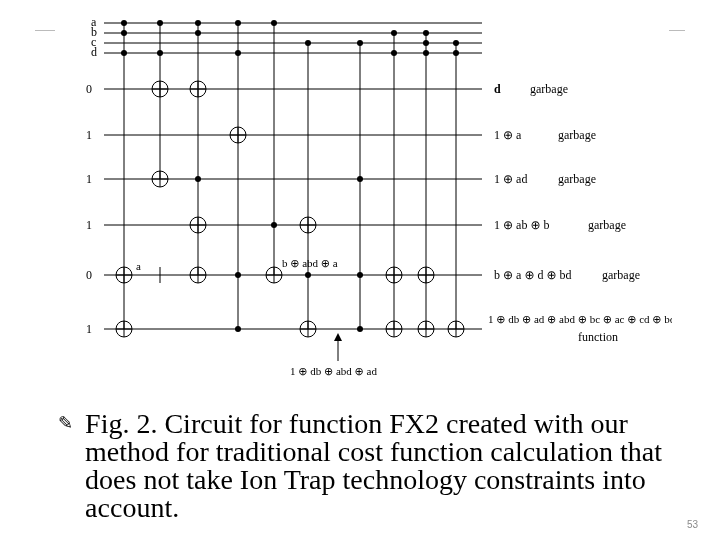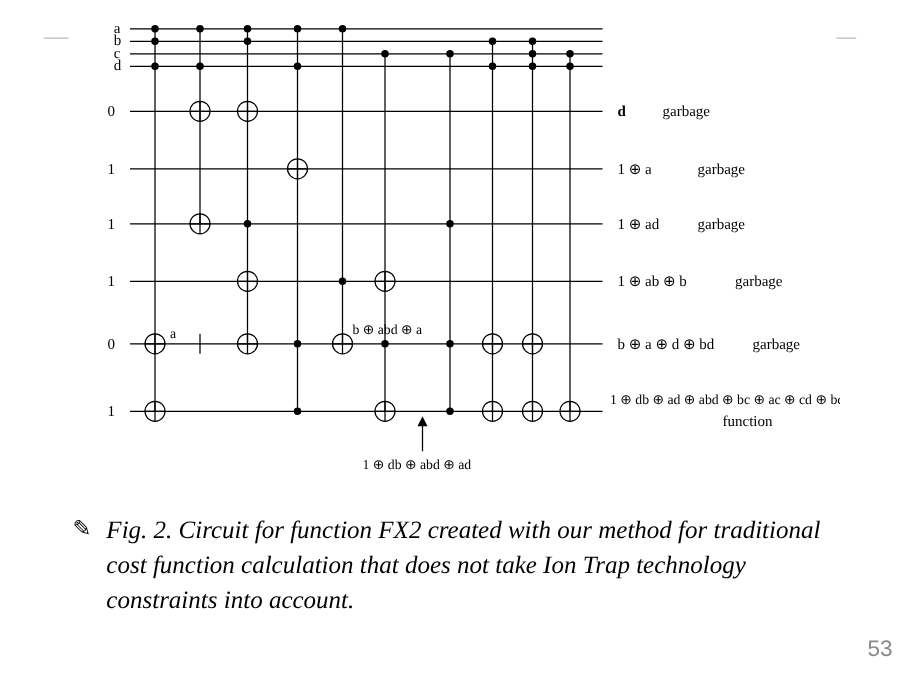--- a/index.html
+++ b/index.html
@@ -50,31 +50,30 @@
     gap: 12px;
   }
   .bullet {
     font-family: "Segoe Script", "Comic Sans MS", cursive;
     font-size: 18px;
     line-height: 22px;
     flex: 0 0 auto;
     transform: translateY(2px);
   }
   .caption {
-    font-style: italic;
-    font-size: 20px;
+    font-size: 28px;
     line-height: 28px;
     color: #000;
   }
   .pagenum {
     position: absolute;
-    right: 6px;
+    right: 22px;
     bottom: 10px;
     font-family: Arial, Helvetica, sans-serif;
-    font-size: 18px;
+    font-size: 10px;
     color: #8a8a8a;
   }
 
   
   .wire { stroke: #000; stroke-width: 1; }
   .ctrl { fill: #000; }
   .xgate { fill: none; stroke: #000; stroke-width: 1; }
   .glyph { font-family: "Times New Roman", Times, serif; font-size: 12px; }
   .glyph-sm { font-family: "Times New Roman", Times, serif; font-size: 11px; }
 </style>

